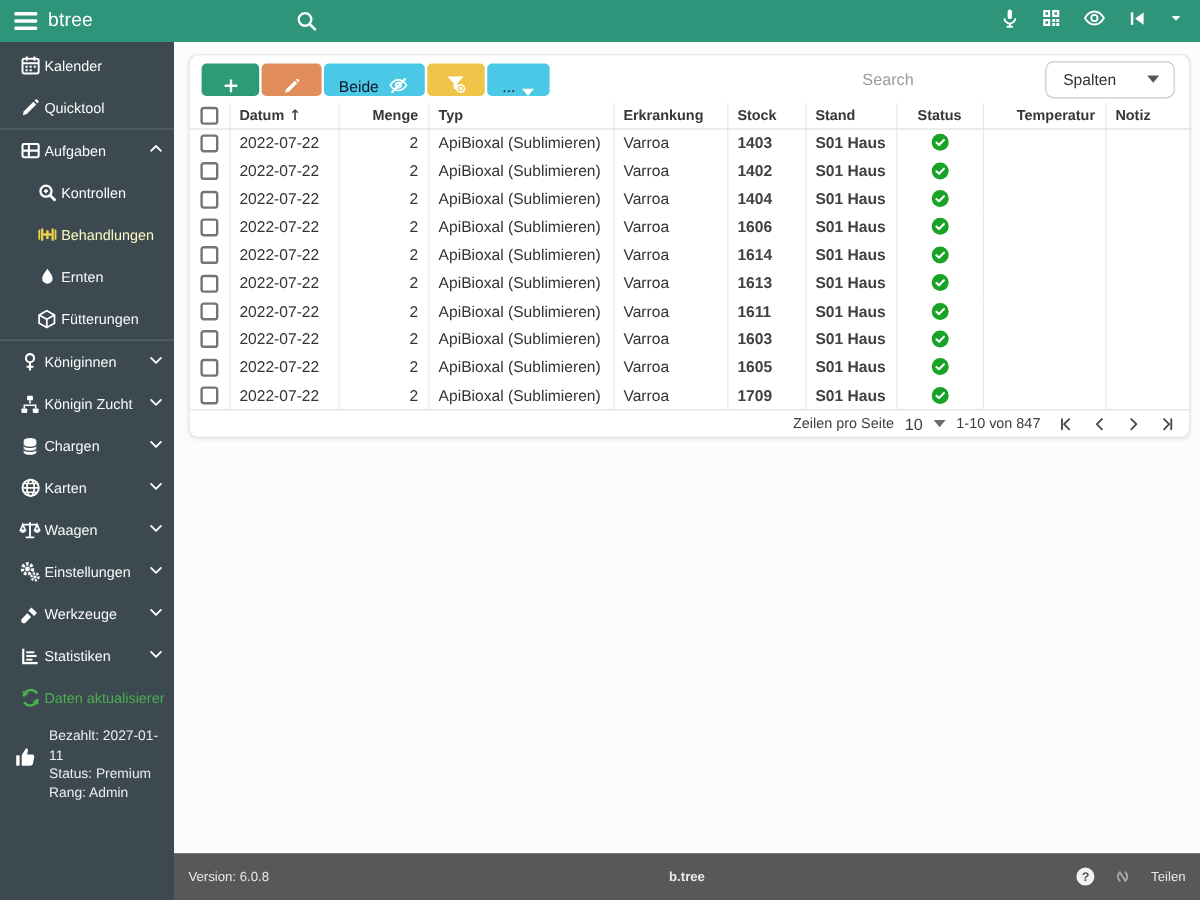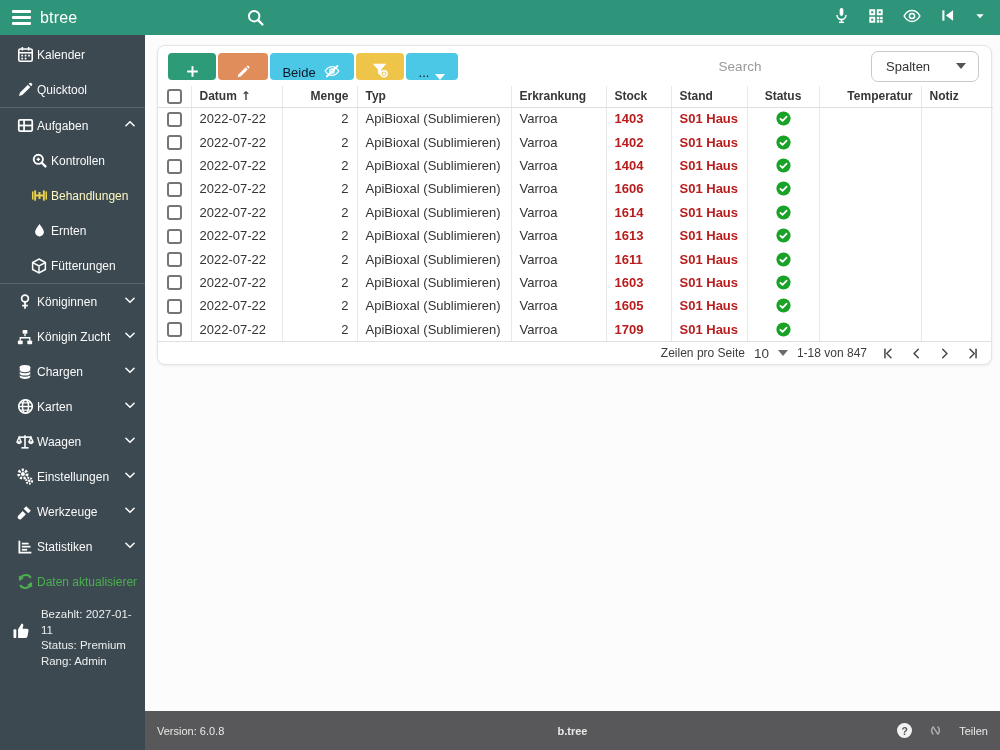--- a/index.html
+++ b/index.html
@@ -51,21 +51,21 @@
   .caret.white { border-top-color:#fff; border-left-width:5px; border-right-width:5px; }
 
   
   table { width:100%; border-collapse:collapse; table-layout:fixed; }
   th, td { border-right:1px solid #E9E9E9; padding:0 8px; overflow:hidden; white-space:nowrap; }
   th:last-child, td:last-child { border-right:none; }
   thead th { height:21px; font-size:12px; font-weight:600; color:#373737; text-align:left; border-bottom:1px solid #DEDEDE; }
   tbody td { height:23.4px; font-size:13px; color:#333; }
   .num { text-align:right; }
   .ctr { text-align:center; }
-  .bold { font-weight:700; color:#b91c1c; }
+  .bold { font-weight:700; color:#404040; }
   .cbx { display:inline-block; width:15px; height:15px; border:2px solid #757575; border-radius:3px; vertical-align:middle; cursor:pointer; }
   th.selcol, td.selcol { text-align:center; padding:0; }
   .sort-arrow { font-family:"DejaVu Sans",sans-serif; font-size:12px; color:#444; margin-left:4px; }
 
   
   .pagination { height:24px; border-top:1px solid #E0E0E0; display:flex; align-items:center; justify-content:flex-end; gap:9px; padding-right:10px; font-size:12px; color:#3D3D3D; }
   .rpp-value { font-size:13.5px; }
   .pg-icons { display:flex; align-items:center; gap:11px; margin-left:4px; }
   .pg-icons svg { cursor:pointer; }
 </style>
@@ -596,21 +596,21 @@
         <td class="num"></td>
         <td></td>
       </tr>
     </tbody>
   </table>
 
   <div class="pagination">
     <span>Zeilen pro Seite</span>
     <span class="rpp-value">10</span>
     <span class="caret" style="border-top-color:#6B6B6B"></span>
-    <span>1-18 von 847</span>
+    <span>1-10 von 847</span>
     <span class="pg-icons">
       <svg width="17" height="17" viewBox="0 0 24 24">
           <polyline points="15.5,6 9.5,12 15.5,18" fill="none" stroke="#4A4A4A" stroke-width="2.2" stroke-linecap="round" stroke-linejoin="round"></polyline>
           <line x1="7" y1="6" x2="7" y2="18" stroke="#4A4A4A" stroke-width="2.2" stroke-linecap="round"></line>
         </svg>
       <svg width="17" height="17" viewBox="0 0 24 24">
           <polyline points="14.5,6 8.5,12 14.5,18" fill="none" stroke="#4A4A4A" stroke-width="2.2" stroke-linecap="round" stroke-linejoin="round"></polyline>
         </svg>
       <svg width="17" height="17" viewBox="0 0 24 24">
           <polyline points="9.5,6 15.5,12 9.5,18" fill="none" stroke="#4A4A4A" stroke-width="2.2" stroke-linecap="round" stroke-linejoin="round"></polyline>

